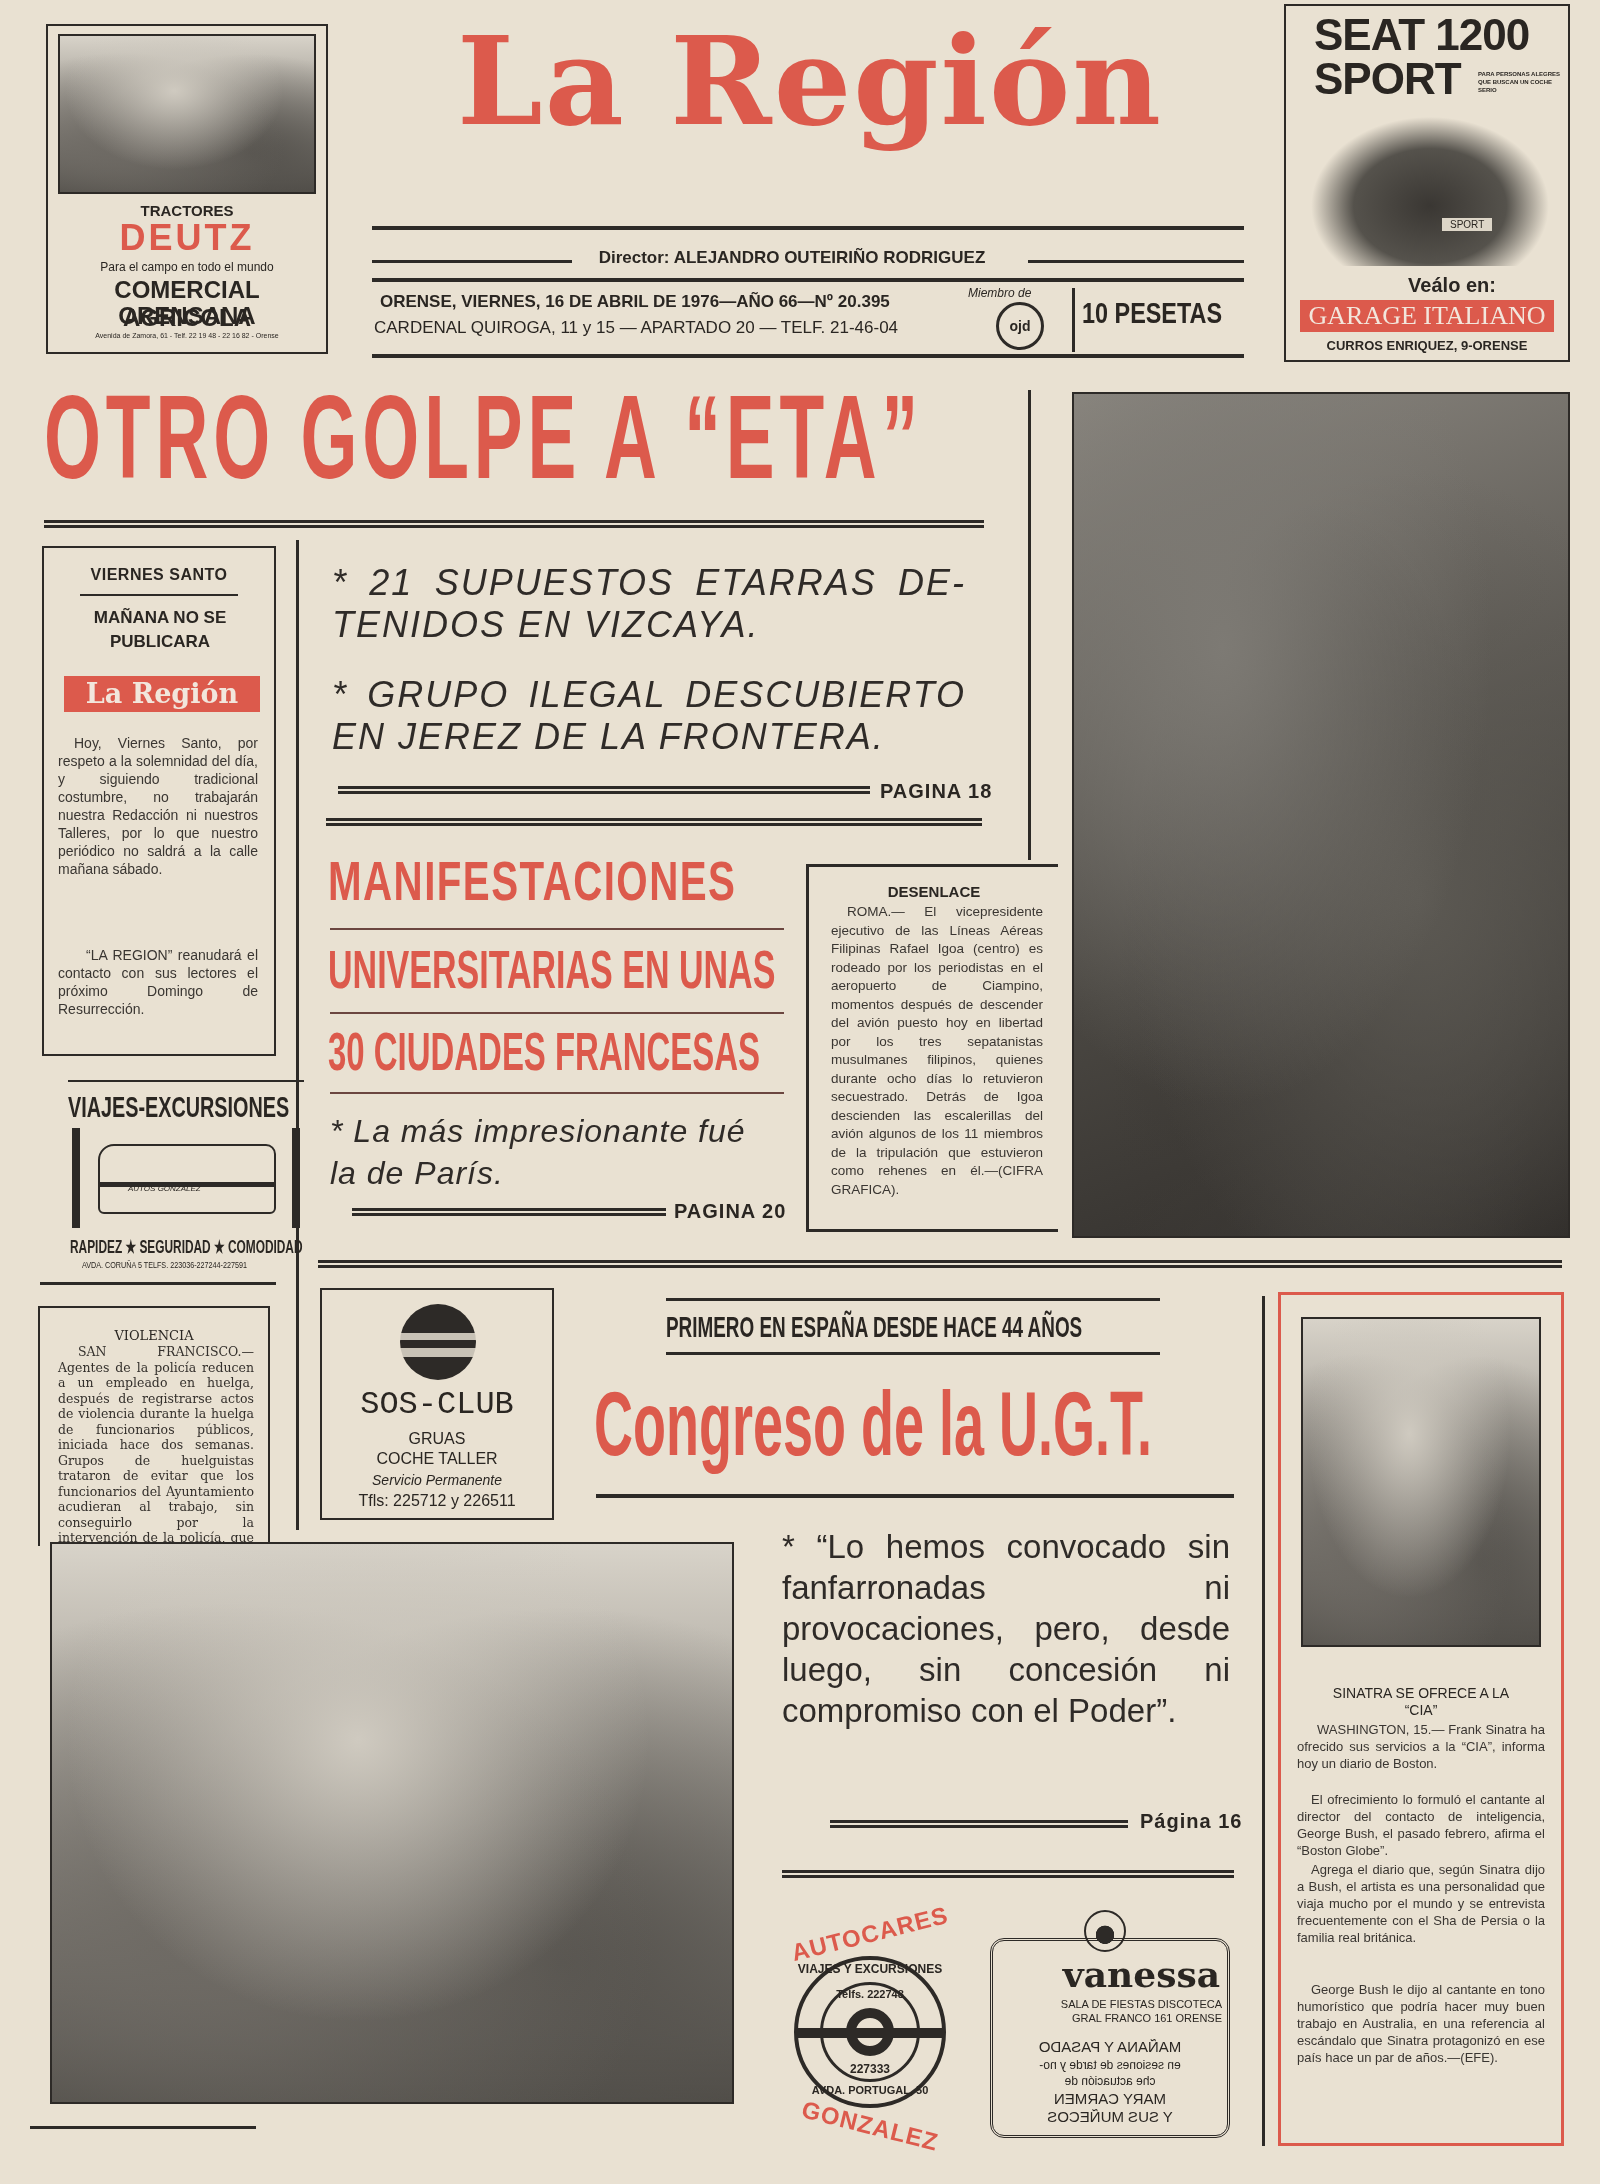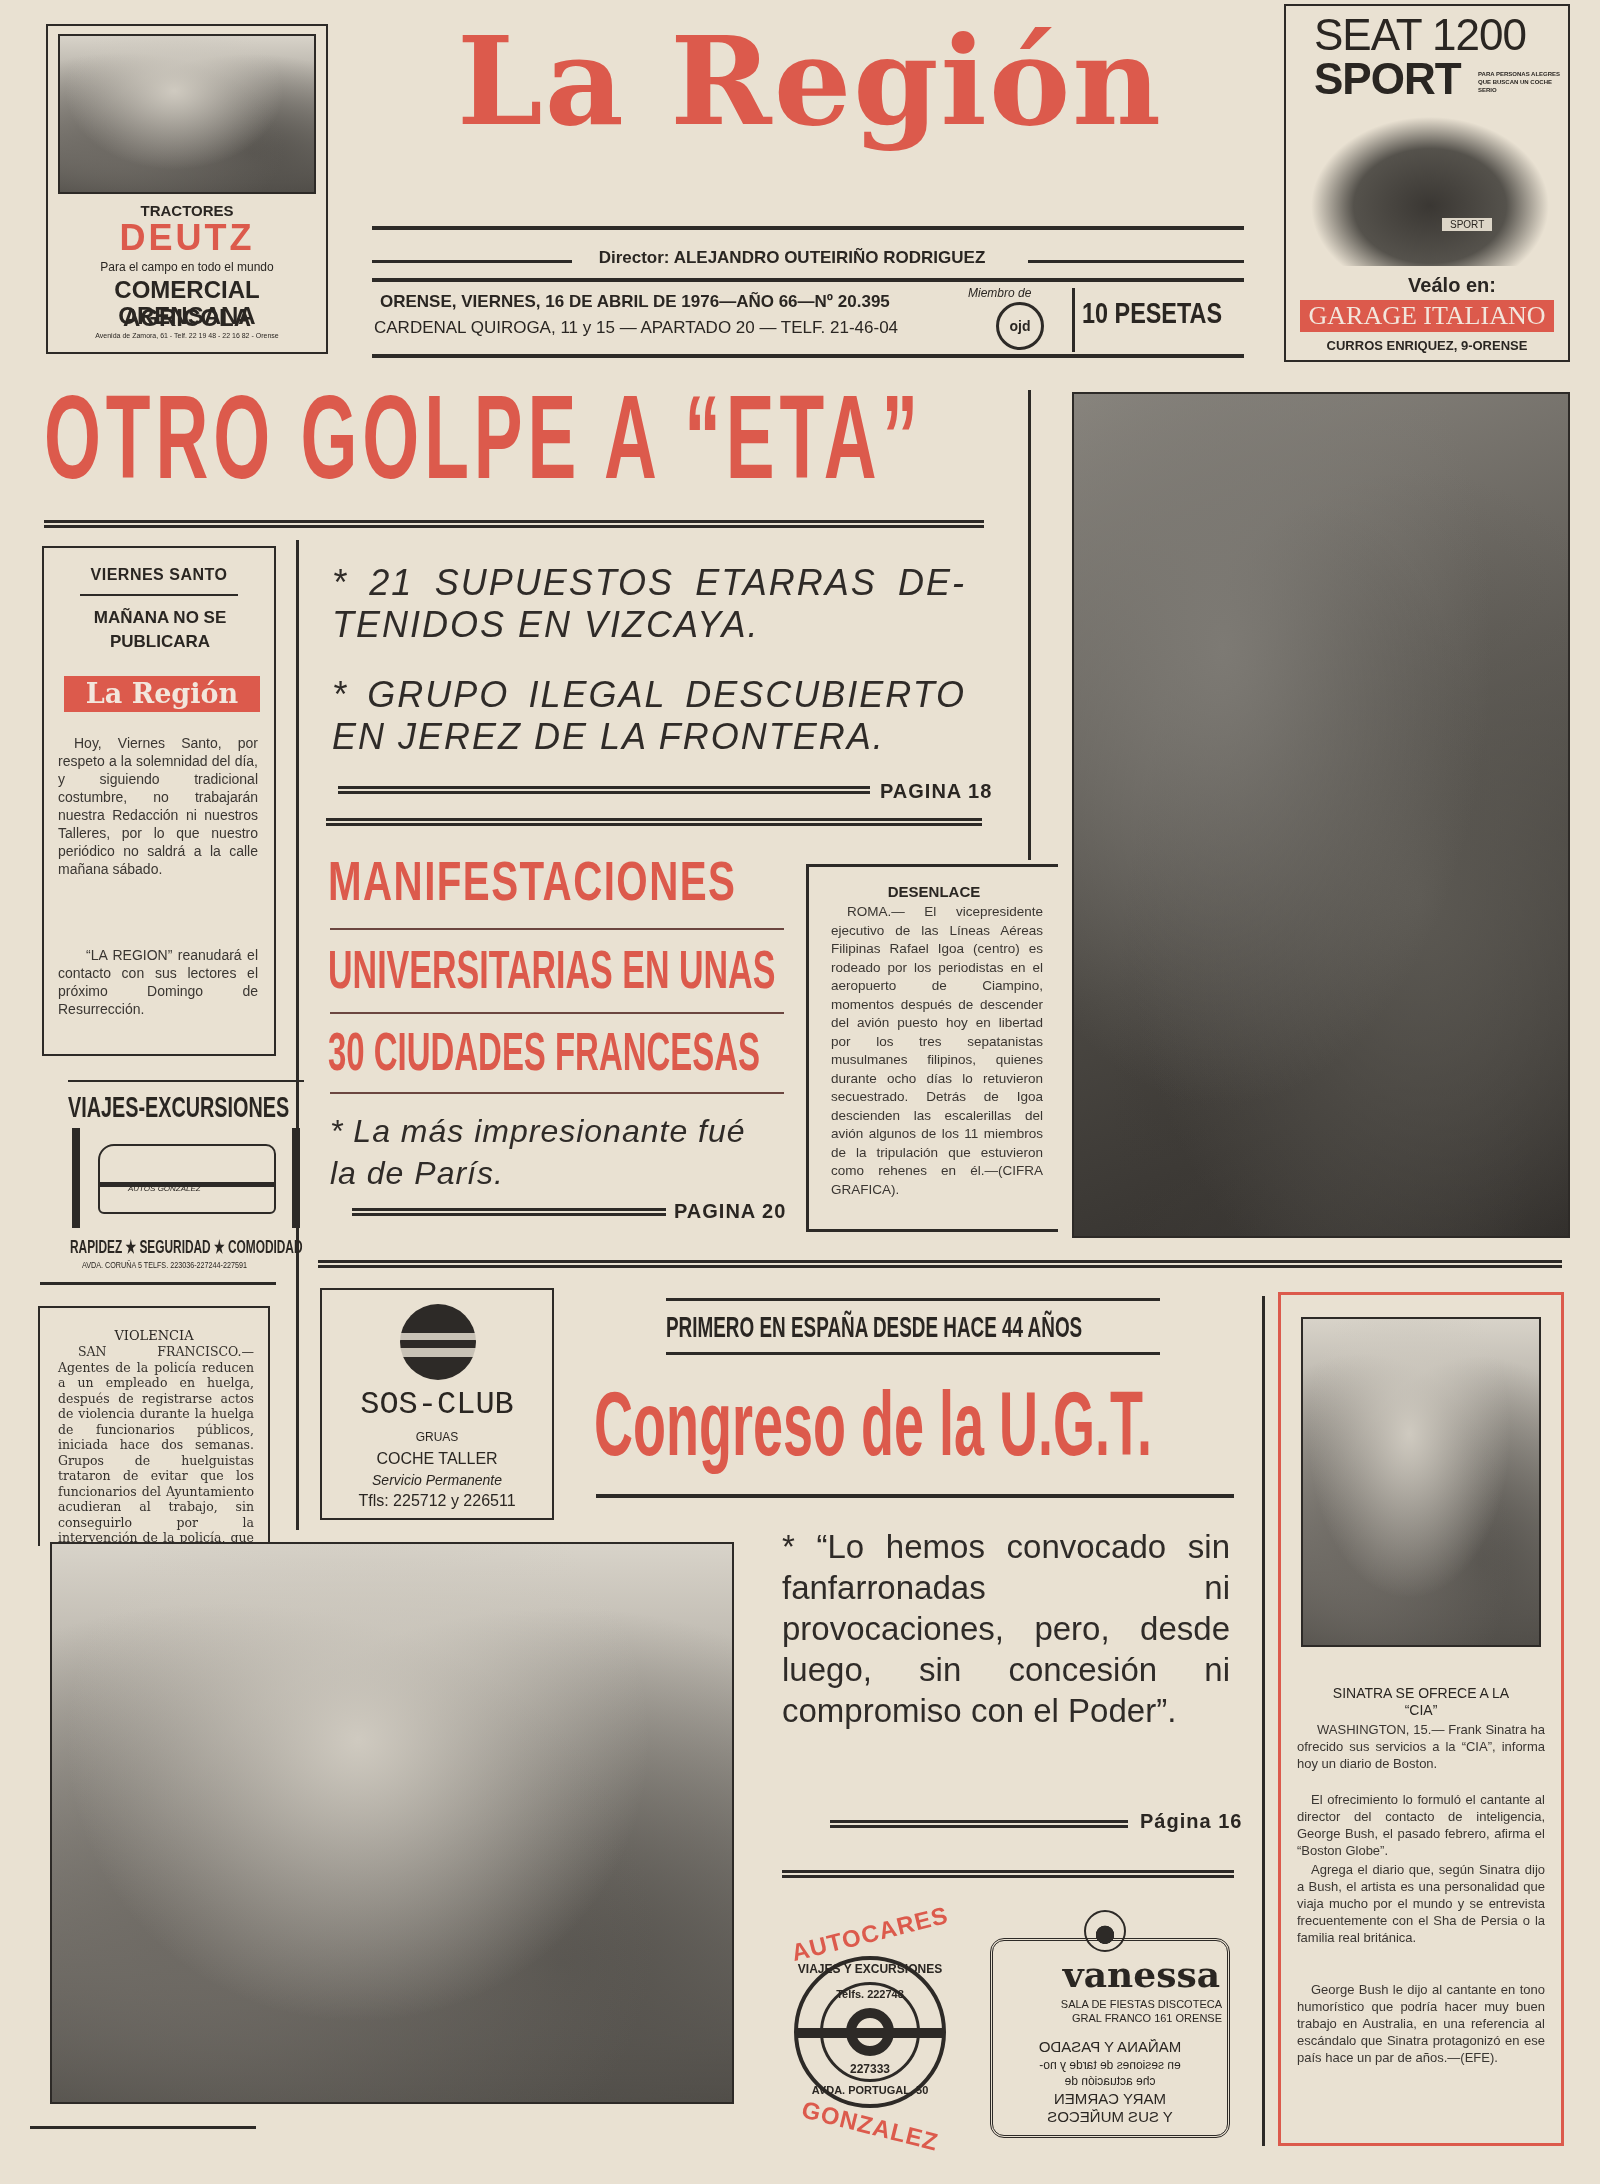--- a/index.html
+++ b/index.html
@@ -69,21 +69,21 @@
 <div class="rule" style="left:372px;top:278px;width:872px;height:4px;"></div>
 <div class="abs" style="left:380px;top:292px;font-weight:bold;font-size:17px;white-space:nowrap;">ORENSE, VIERNES, 16 DE ABRIL DE 1976—AÑO 66—Nº 20.395</div>
 <div class="abs" style="left:374px;top:318px;font-size:17px;white-space:nowrap;">CARDENAL QUIROGA, 11 y 15 — APARTADO 20 — TELF. 21-46-04</div>
 <div class="abs" style="left:968px;top:286px;font-size:12px;font-style:italic;">Miembro de</div>
 <div class="abs" style="left:996px;top:302px;width:48px;height:48px;border-radius:50%;border:3px solid #2d2a27;display:flex;align-items:center;justify-content:center;font-weight:bold;font-size:14px;">ojd</div>
 <div class="rule" style="left:1072px;top:288px;width:3px;height:64px;"></div>
 <div class="abs cond" style="left:1082px;top:296px;font-weight:bold;font-size:30px;letter-spacing:0px;transform:scaleX(0.78);transform-origin:left;white-space:nowrap;">10 PESETAS</div>
 <div class="rule" style="left:372px;top:354px;width:872px;height:4px;"></div>
 
 <div class="box" style="left:1284px;top:4px;width:286px;height:358px;">
-  <div class="abs" style="left:28px;top:6px;font-weight:400;font-size:44px;line-height:46px;letter-spacing:-1px;">SEAT 1200</div>
+  <div class="abs" style="left:28px;top:6px;font-weight:700;font-size:44px;line-height:46px;letter-spacing:-1px;">SEAT 1200</div>
   <div class="abs" style="left:28px;top:50px;font-weight:900;font-size:44px;line-height:46px;letter-spacing:-1px;">SPORT</div>
   <div class="abs" style="left:192px;top:64px;width:86px;font-size:6px;line-height:8px;font-weight:bold;">PARA PERSONAS ALEGRES QUE BUSCAN UN COCHE SERIO</div>
   <div class="photo light" style="left:24px;top:110px;width:240px;height:150px;border:none;border-radius:30px 40px 10px 10px;background:radial-gradient(ellipse at 50% 60%, #3a3733 0%, #55524c 45%, transparent 70%),#e9e1d2;"></div>
   <div class="abs" style="left:156px;top:212px;font-size:10px;background:#ddd6c8;padding:1px 8px;">SPORT</div>
   <div class="abs" style="left:0;top:268px;width:282px;text-align:center;font-weight:bold;font-size:20px;margin-left:25px;">Veálo en:</div>
   <div class="abs" style="left:14px;top:294px;width:254px;height:32px;background:#dc5a4c;color:#f2e6dc;text-align:center;font-family:'Liberation Serif',serif;font-size:26px;line-height:32px;letter-spacing:0px;">GARAGE ITALIANO</div>
   <div class="abs" style="left:0;top:332px;width:282px;text-align:center;font-weight:bold;font-size:13px;">CURROS ENRIQUEZ, 9-ORENSE</div>
 </div>
 
 <div class="abs red cond" style="left:44px;top:372px;font-weight:bold;font-size:118px;line-height:130px;letter-spacing:8px;white-space:nowrap;transform:scaleX(0.62);transform-origin:left;">OTRO GOLPE A “ETA”</div>
@@ -139,21 +139,21 @@
 <div class="dbl-rule" style="left:318px;top:1260px;width:1244px;"></div>
 
 <div class="abs" style="left:38px;top:1306px;width:232px;height:240px;border-left:2px solid #2d2a27;border-top:2px solid #2d2a27;border-right:2px solid #2d2a27;">
   <div class="abs" style="left:0;top:20px;width:228px;text-align:center;font-family:'DejaVu Serif',serif;font-size:13px;">VIOLENCIA</div>
   <div class="abs serif-body" style="left:18px;top:36px;width:196px;text-indent:20px;">SAN FRANCISCO.— Agentes de la policía reducen a un empleado en huelga, después de registrarse actos de violencia durante la huelga de funcionarios públicos, iniciada hace dos semanas. Grupos de huelguistas trataron de evitar que los funcionarios del Ayuntamiento acudieran al trabajo, sin conseguirlo por la intervención de la policía, que practicó varias detenciones.—(CIFRA GRAFICA—UPI).</div>
 </div>
 
 <div class="box" style="left:320px;top:1288px;width:234px;height:232px;">
   <div class="abs" style="left:78px;top:14px;width:76px;height:76px;border-radius:50%;background:linear-gradient(180deg,#2d2a27 0%,#2d2a27 38%,#c8c2b6 38%,#c8c2b6 48%,#2d2a27 48%,#2d2a27 58%,#c8c2b6 58%,#c8c2b6 70%,#2d2a27 70%);"></div>
   <div class="abs" style="left:0;top:96px;width:230px;text-align:center;font-size:32px;font-family:Liberation Mono, monospace;">SOS-CLUB</div>
-  <div class="abs" style="left:0;top:140px;width:230px;text-align:center;font-size:12px;">GRUAS</div>
+  <div class="abs" style="left:0;top:140px;width:230px;text-align:center;font-size:16px;">GRUAS</div>
   <div class="abs" style="left:0;top:160px;width:230px;text-align:center;font-size:16px;">COCHE TALLER</div>
   <div class="abs" style="left:0;top:182px;width:230px;text-align:center;font-size:14px;font-style:italic;">Servicio Permanente</div>
   <div class="abs" style="left:0;top:202px;width:230px;text-align:center;font-size:16px;">Tfls: 225712 y 226511</div>
 </div>
 
 <div class="rule" style="left:1262px;top:1296px;width:3px;height:850px;"></div>
 
 <div class="rule" style="left:666px;top:1298px;width:494px;height:3px;"></div>
 <div class="abs cond" style="left:666px;top:1310px;font-weight:bold;font-size:30px;white-space:nowrap;transform:scaleX(0.63);transform-origin:left;">PRIMERO EN ESPAÑA DESDE HACE 44 AÑOS</div>
 <div class="rule" style="left:666px;top:1352px;width:494px;height:3px;"></div>

